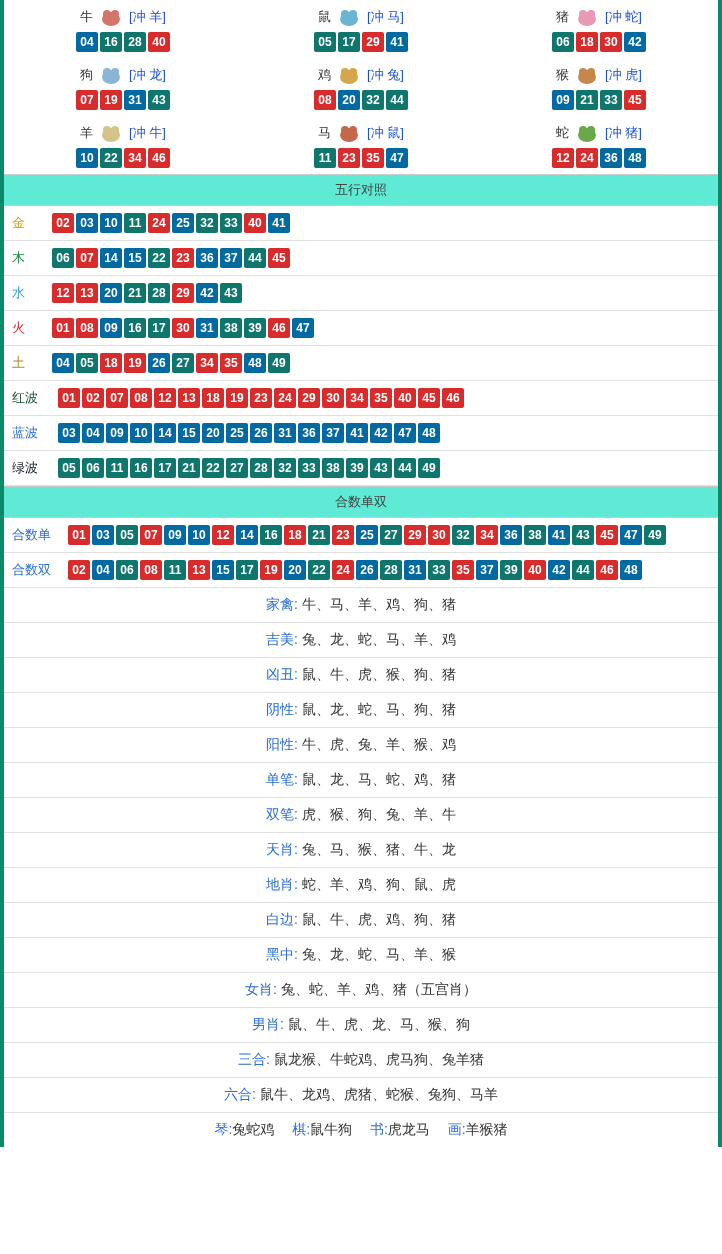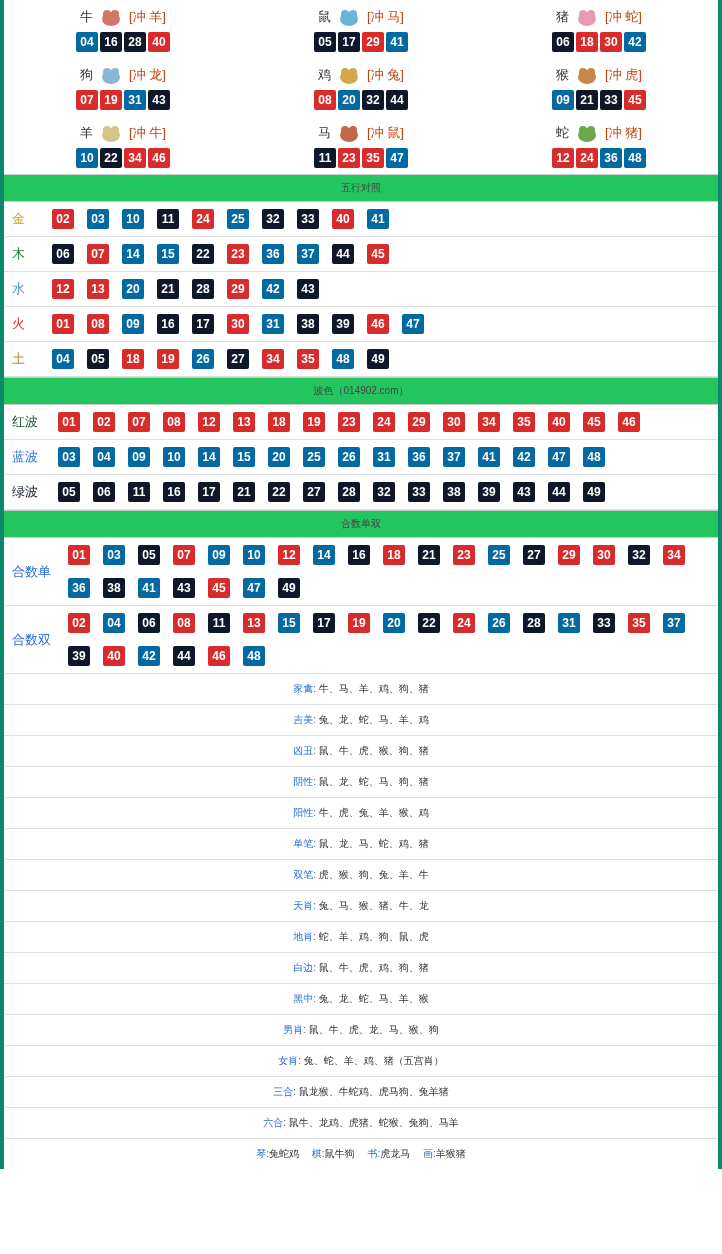--- a/index.html
+++ b/index.html
@@ -2,40 +2,40 @@
 <html><head>
 <meta charset="utf-8">
 <style>
 *{box-sizing:border-box;margin:0;padding:0}
 body{font-family:"Microsoft YaHei",Arial,sans-serif;font-size:13px;background:#fff;color:#333}
 .wrapper{width:722px;border-left:4px solid #0a8a6a;border-right:4px solid #0a8a6a}
 .zodiac-grid{display:flex;flex-wrap:wrap}
 .zodiac-cell{width:33.333%;text-align:center;padding:6px 0}
 .z-head{display:flex;align-items:center;justify-content:center;gap:4px;margin-bottom:4px}
 .z-name{color:#333}
-.z-clash{color:#c2410c}
+.z-clash{color:#1d4ed8}
 .z-icon{width:28px;height:22px;display:inline-block}
 .balls{display:flex;justify-content:center;gap:2px;flex-wrap:wrap}
 .ball{display:inline-block;width:22px;height:20px;line-height:20px;text-align:center;color:#fff;font-size:12px;font-weight:bold;border-radius:2px}
 .ball.red{background:#d82b2b}
 .ball.blue{background:#0369a1}
-.ball.green{background:#0f172a}
-.section-header{background:#22c55e;border-top:1px solid #ccc;border-bottom:1px solid #ccc;text-align:center;padding:6px 0;font-size:10px;color:#444}
+.ball.green{background:#0f766e}
+.section-header{background:#5eead4;border-top:1px solid #ccc;border-bottom:1px solid #ccc;text-align:center;padding:6px 0;font-size:13px;color:#444}
 .row{display:flex;align-items:center;border-bottom:1px solid #e0e0e0;padding:7px 8px;min-height:34px}
 .row-label{width:50px;flex-shrink:0;font-size:13px}
-.row-balls{display:flex;gap:13px;flex-wrap:wrap}
+.row-balls{display:flex;gap:2px;flex-wrap:wrap}
 .lbl-gold{color:#d4a017}
 .lbl-wood{color:#1a8a3a}
 .lbl-water{color:#2a9dd4}
 .lbl-fire{color:#d82b2b}
 .lbl-earth{color:#b58a2b}
 .lbl-red{color:#14532d}
 .lbl-blue{color:#2a6ed4}
 .lbl-green{color:#0f172a}
-.attr-row{text-align:center;padding:8px 0;border-bottom:1px solid #e0e0e0;font-size:10px}
+.attr-row{text-align:center;padding:8px 0;border-bottom:1px solid #e0e0e0;font-size:14px}
 .attr-label{color:#2a6ed4}
 .attr-val{color:#333}
 .attr-row.last{border-bottom:none}
 </style>
 </head>
 <body>
 
 <div class="wrapper">
 
 <div class="zodiac-grid" id="zodiac-grid">
@@ -265,21 +265,20 @@
           <span class="ball blue">26</span>
           <span class="ball green">27</span>
           <span class="ball red">34</span>
           <span class="ball red">35</span>
           <span class="ball blue">48</span>
           <span class="ball green">49</span>
         </div>
     </div>
     </div>
 
-<div class="section-header">波色（014902.com）</div>
 <div id="bose-rows">
     <div class="row">
       <div class="row-label lbl-red" style="width:46px">红波</div>
       <div class="row-balls">
           <span class="ball red">01</span>
           <span class="ball red">02</span>
           <span class="ball red">07</span>
           <span class="ball red">08</span>
           <span class="ball red">12</span>
           <span class="ball red">13</span>
@@ -431,24 +430,24 @@
   <div class="attr-row">
     <span class="attr-label">地肖:</span><span class="attr-val"> 蛇、羊、鸡、狗、鼠、虎</span>
   </div>
   <div class="attr-row">
     <span class="attr-label">白边:</span><span class="attr-val"> 鼠、牛、虎、鸡、狗、猪</span>
   </div>
   <div class="attr-row">
     <span class="attr-label">黑中:</span><span class="attr-val"> 兔、龙、蛇、马、羊、猴</span>
   </div>
   <div class="attr-row">
+    <span class="attr-label">女肖:</span><span class="attr-val"> 兔、蛇、羊、鸡、猪（五宫肖）</span>
+  </div>
+  <div class="attr-row">
     <span class="attr-label">男肖:</span><span class="attr-val"> 鼠、牛、虎、龙、马、猴、狗</span>
-  </div>
-  <div class="attr-row">
-    <span class="attr-label">女肖:</span><span class="attr-val"> 兔、蛇、羊、鸡、猪（五宫肖）</span>
   </div>
   <div class="attr-row">
     <span class="attr-label">三合:</span><span class="attr-val"> 鼠龙猴、牛蛇鸡、虎马狗、兔羊猪</span>
   </div>
   <div class="attr-row">
     <span class="attr-label">六合:</span><span class="attr-val"> 鼠牛、龙鸡、虎猪、蛇猴、兔狗、马羊</span>
   </div>
     </div>
 
 <div class="attr-row last">

